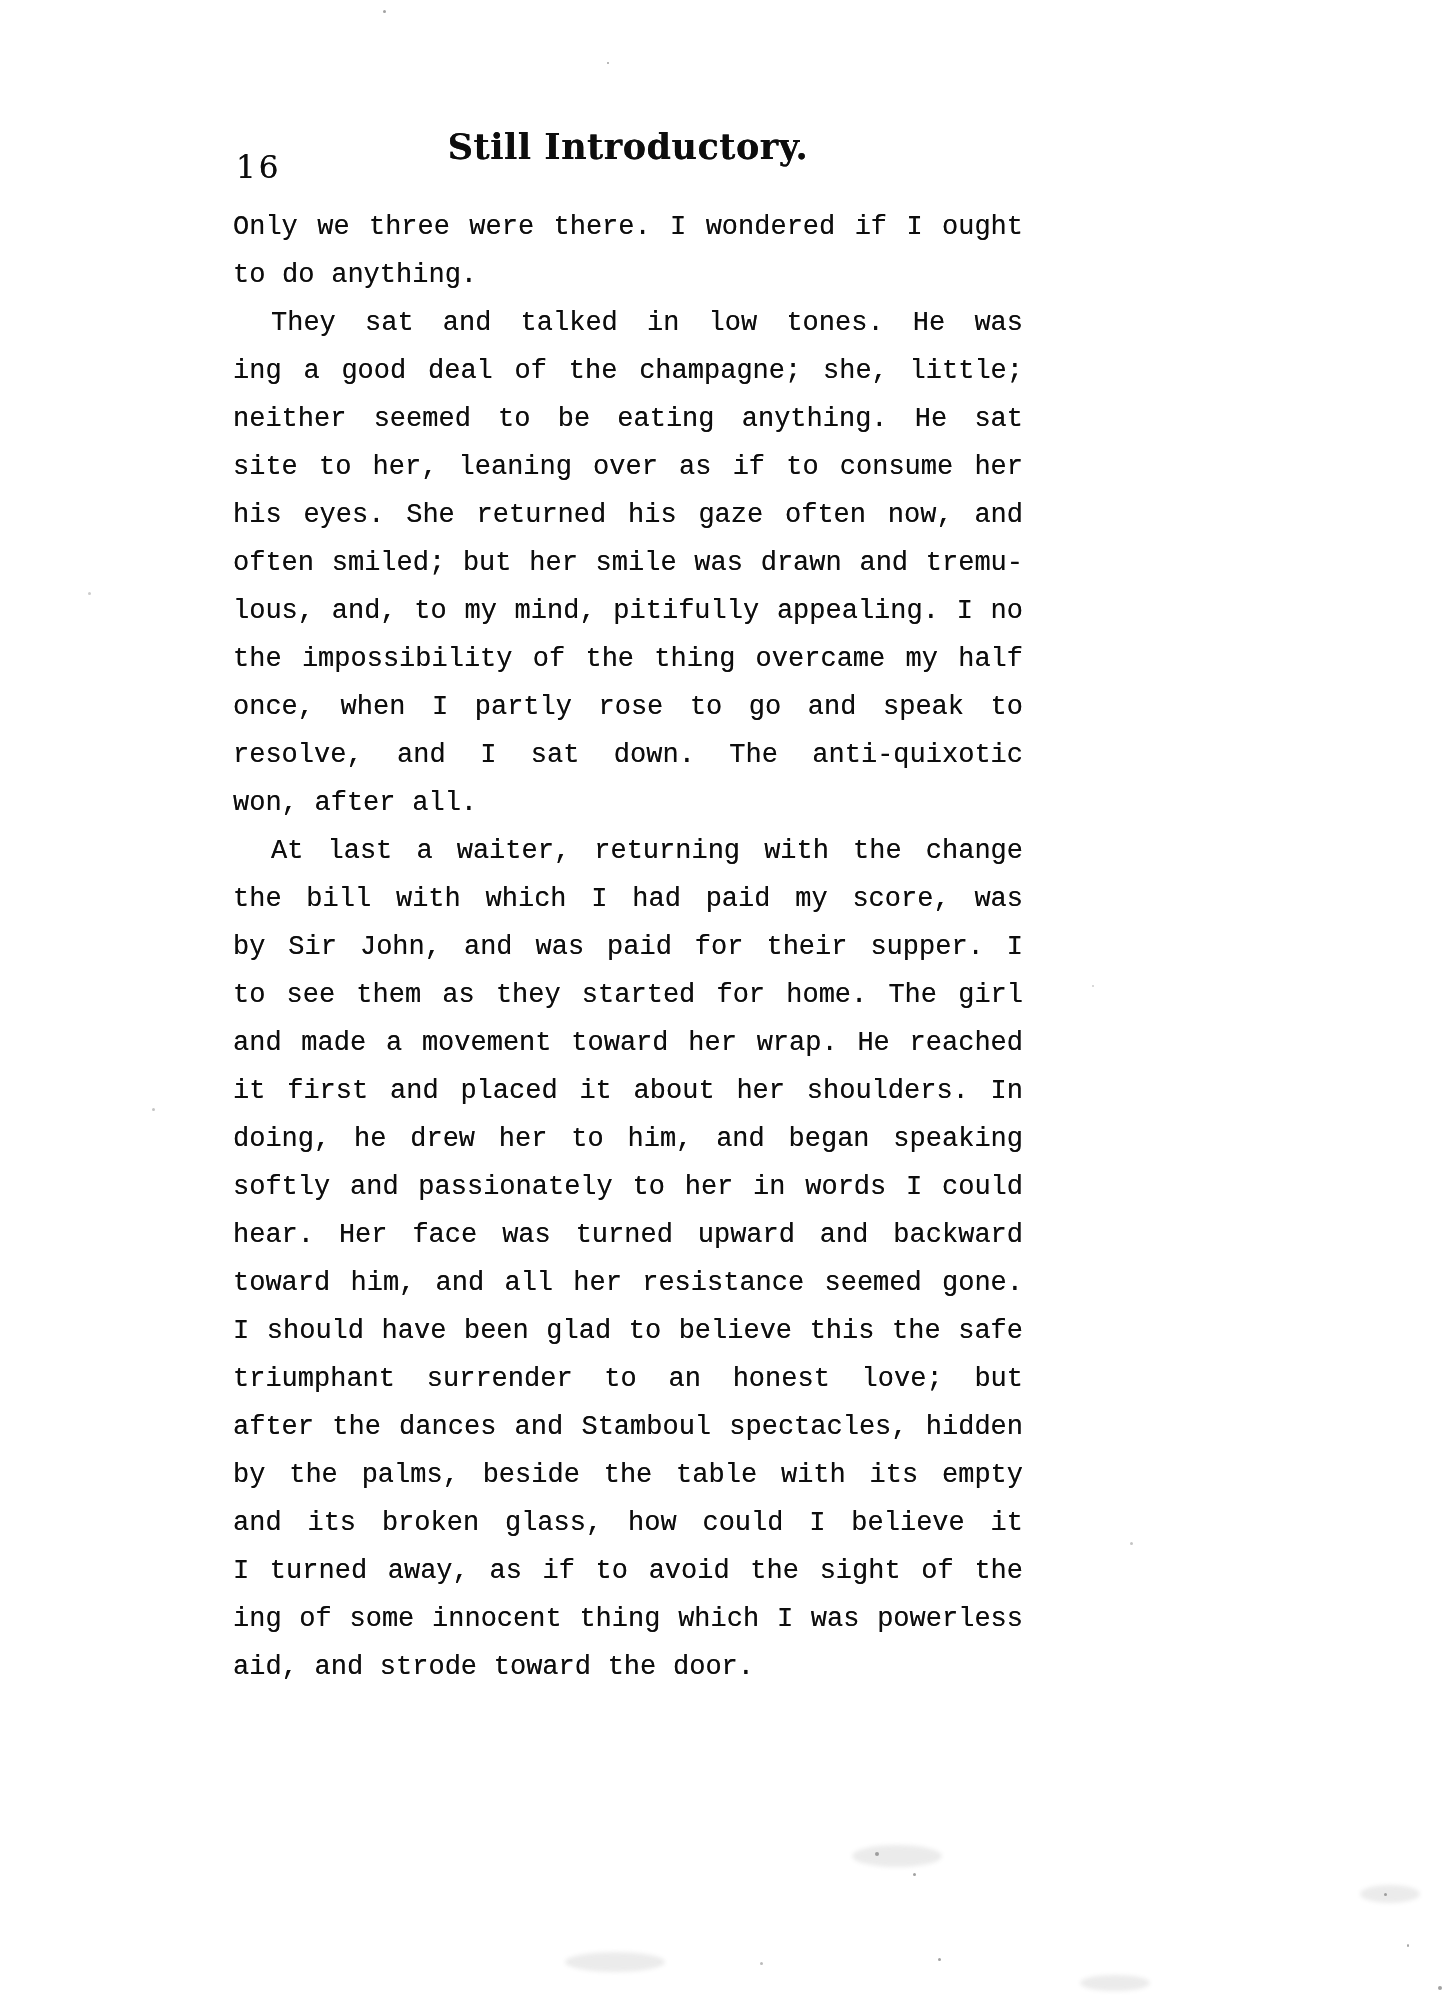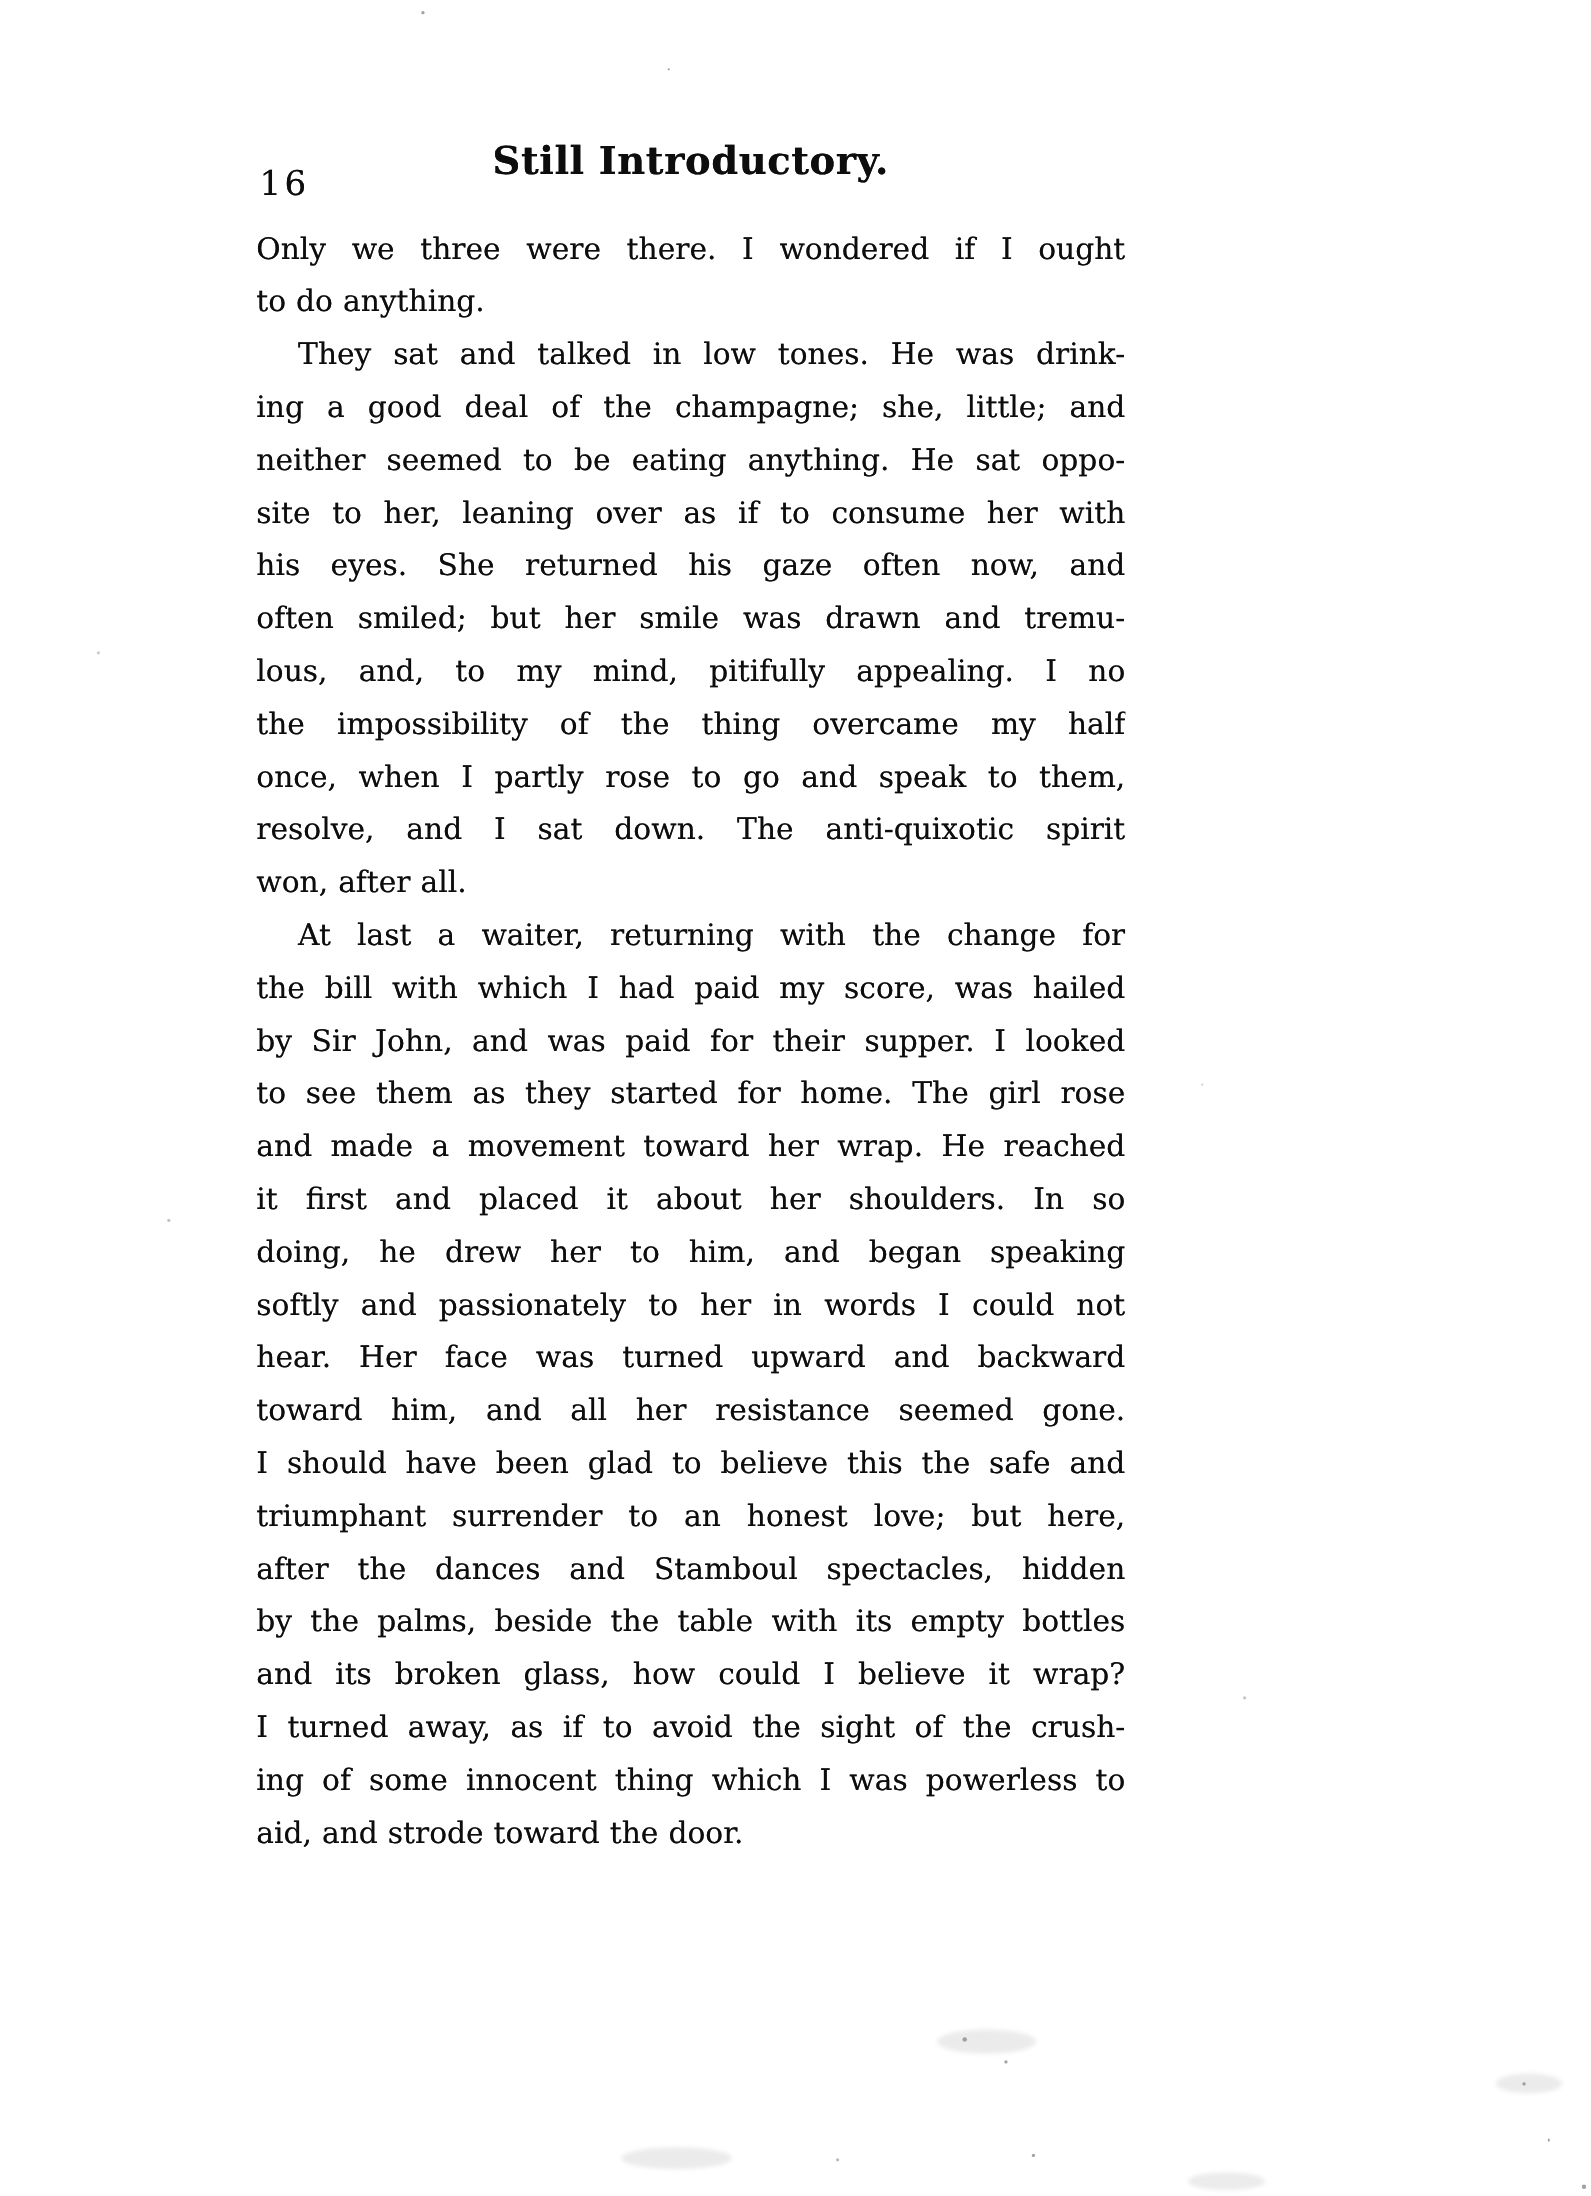--- a/index.html
+++ b/index.html
@@ -54,20 +54,21 @@
     font-size: 27px;
     text-shadow: 0 0 0.5px rgba(0,0,0,0.65);
     word-spacing: 0.5px;
   }
   .line {
     height: 48px;
     line-height: 48px;
     text-align: justify;
     text-align-last: justify;
     overflow: hidden;
+    font-family: Liberation Mono, monospace;
   }
   .line.last {
     text-align-last: left;
   }
   .line.indent {
     text-indent: 38px;
   }
   .speck {
     position: absolute;
     background: #555;

